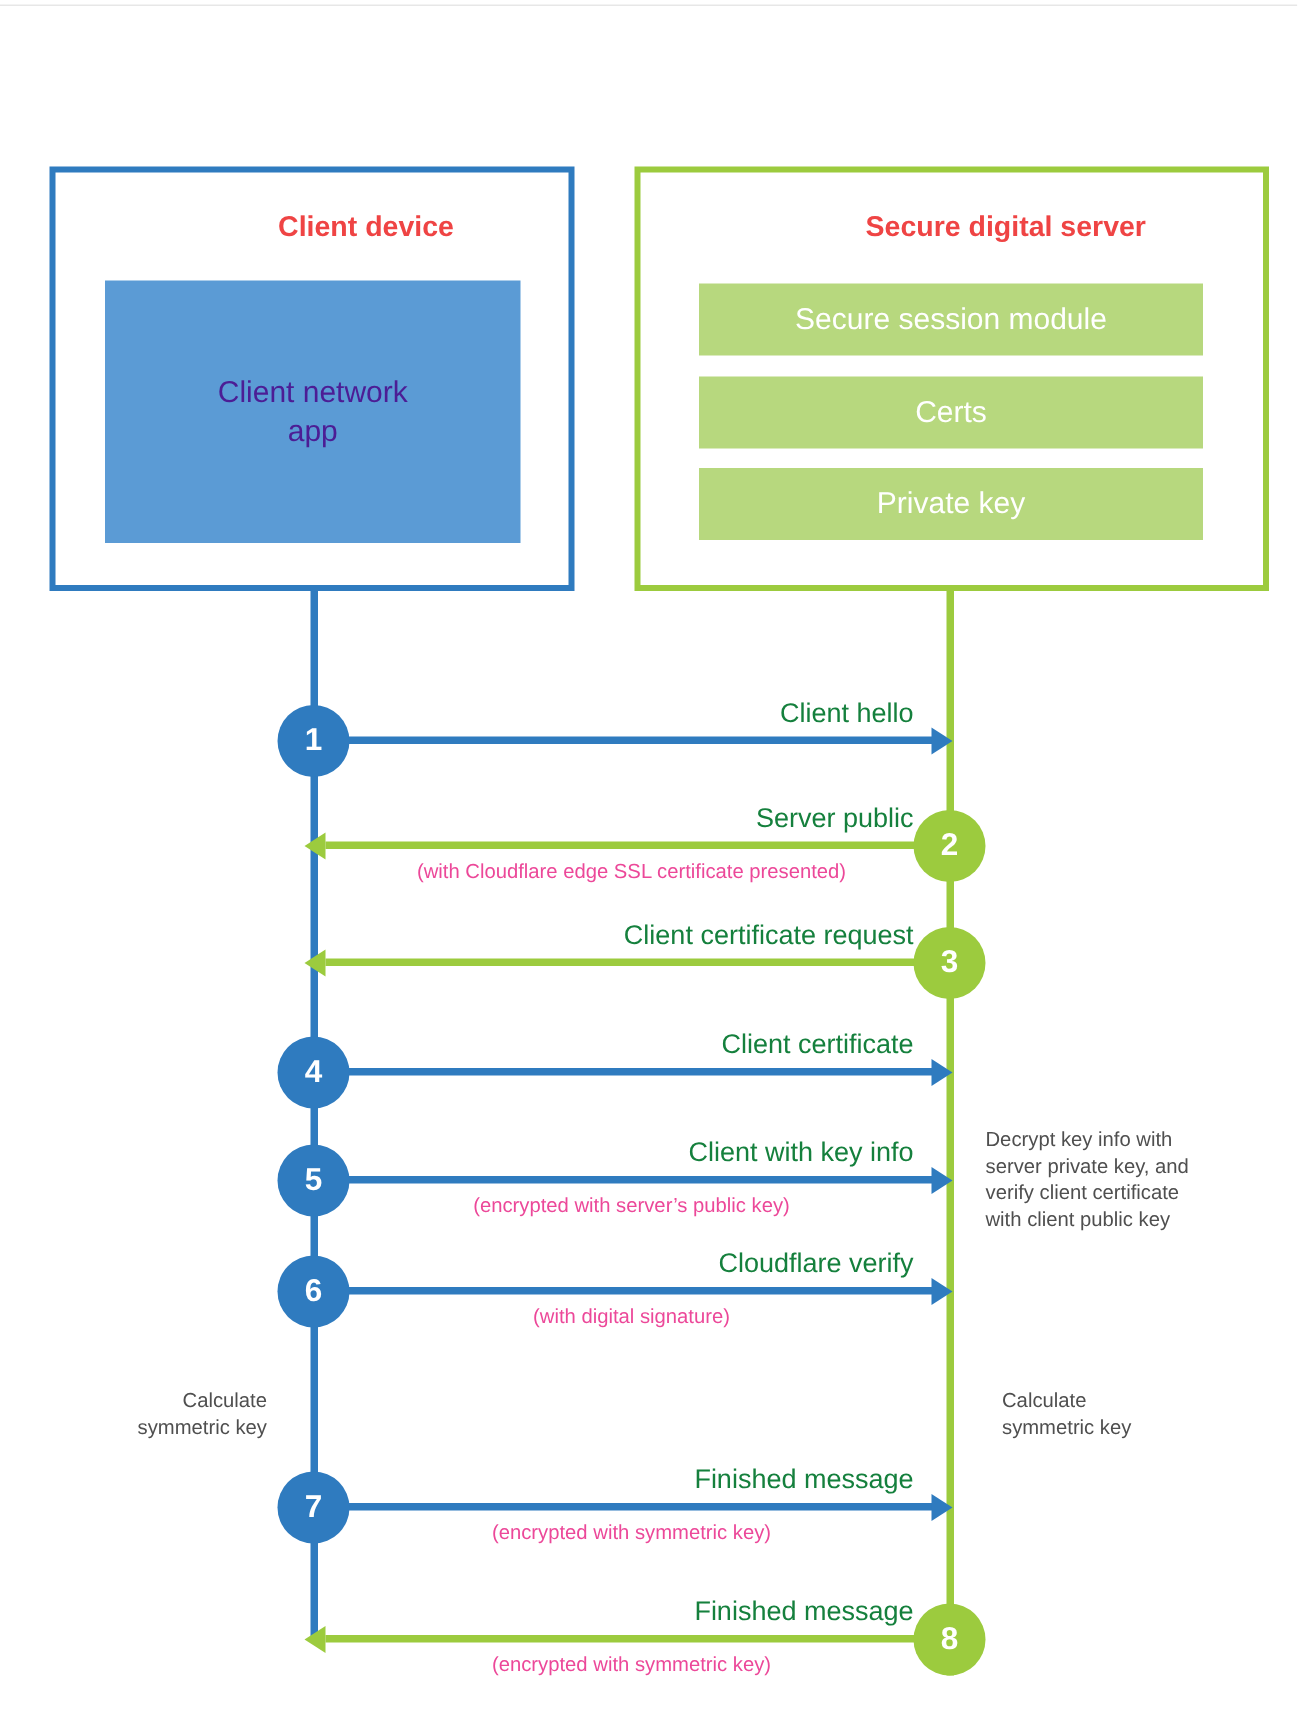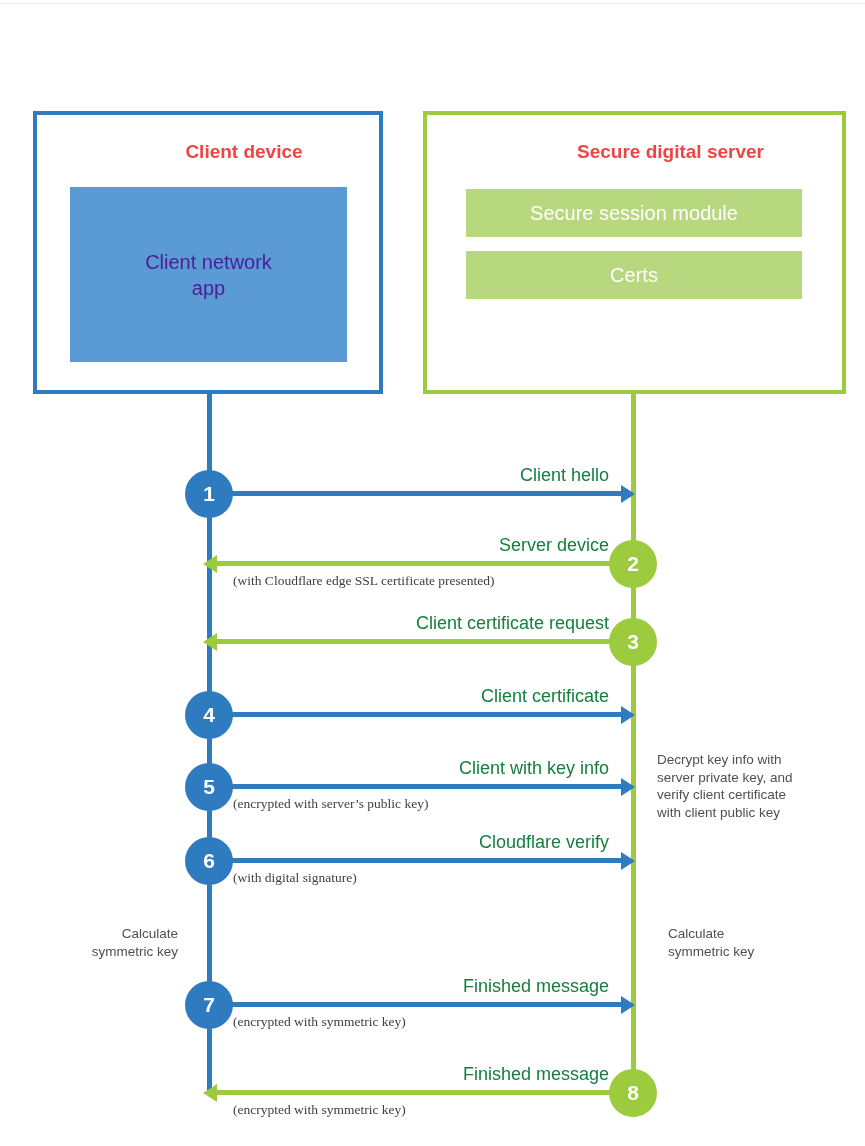--- a/index.html
+++ b/index.html
@@ -31,21 +31,21 @@
     display:flex;align-items:center;justify-content:center;color:#fff;font-size:21px;font-weight:700;}
   .circle.blue{background:#2f7bbf;left:185px;}
   .circle.green{background:#9ccb3e;left:609px;}
   .aline{position:absolute;top:-3px;height:5px;}
   .aline.blue{background:#2f7bbf;left:209px;width:414px;}
   .aline.green{background:#9ccb3e;left:217px;width:417px;}
   .ahead{position:absolute;top:-9px;width:0;height:0;border-top:9px solid transparent;border-bottom:9px solid transparent;}
   .ahead.right{left:621px;border-left:14px solid #2f7bbf;}
   .ahead.left{left:203px;border-right:14px solid #9ccb3e;}
   .msg-label{position:absolute;left:233px;width:376px;top:-29px;text-align:right;font-size:18px;color:#15803d;}
-  .msg-sub{position:absolute;left:233px;width:376px;top:9px;text-align:left;font-size:13.5px;color:#404040;font-family:Liberation Serif, serif;}
+  .msg-sub{position:absolute;left:233px;width:376px;top:9px;text-align:center;font-size:13.5px;color:#ec4899;}
 
   
   .note{position:absolute;font-size:13.5px;line-height:17.5px;color:#4f4f4f;white-space:pre-line;}
   .note-decrypt{left:657px;top:751px;width:180px;text-align:left;}
   .note-calc-left{left:40px;top:925px;width:138px;text-align:right;}
   .note-calc-right{left:668px;top:925px;width:140px;text-align:left;}
 </style>
 </head>
 <body>
 
@@ -56,36 +56,37 @@
     <div class="actor-title">Client device</div>
   </div>
   <div class="app-box">Client network
 app</div>
 
   <div class="actor-box server-box">
     <div class="actor-title">Secure digital server</div>
   </div>
   <div class="module-bar" style="top:189px">Secure session module</div>
   <div class="module-bar" style="top:251px">Certs</div>
+  <div class="module-bar" style="top:312px">Private key</div>
 
   <div class="lifeline blue"></div>
   <div class="lifeline green"></div>
 
   <div class="row" style="top:494px">
     <div class="aline blue"></div>
     <div class="ahead right"></div>
     <div class="circle blue">1</div>
     <div class="msg-label">Client hello</div>
   </div>
 
   <div class="row" style="top:564px">
     <div class="aline green"></div>
     <div class="ahead left"></div>
     <div class="circle green">2</div>
-    <div class="msg-label">Server device</div>
+    <div class="msg-label">Server public</div>
     <div class="msg-sub">(with Cloudflare edge SSL certificate presented)</div>
   </div>
 
   <div class="row" style="top:642px">
     <div class="aline green"></div>
     <div class="ahead left"></div>
     <div class="circle green">3</div>
     <div class="msg-label">Client certificate request</div>
   </div>
 

